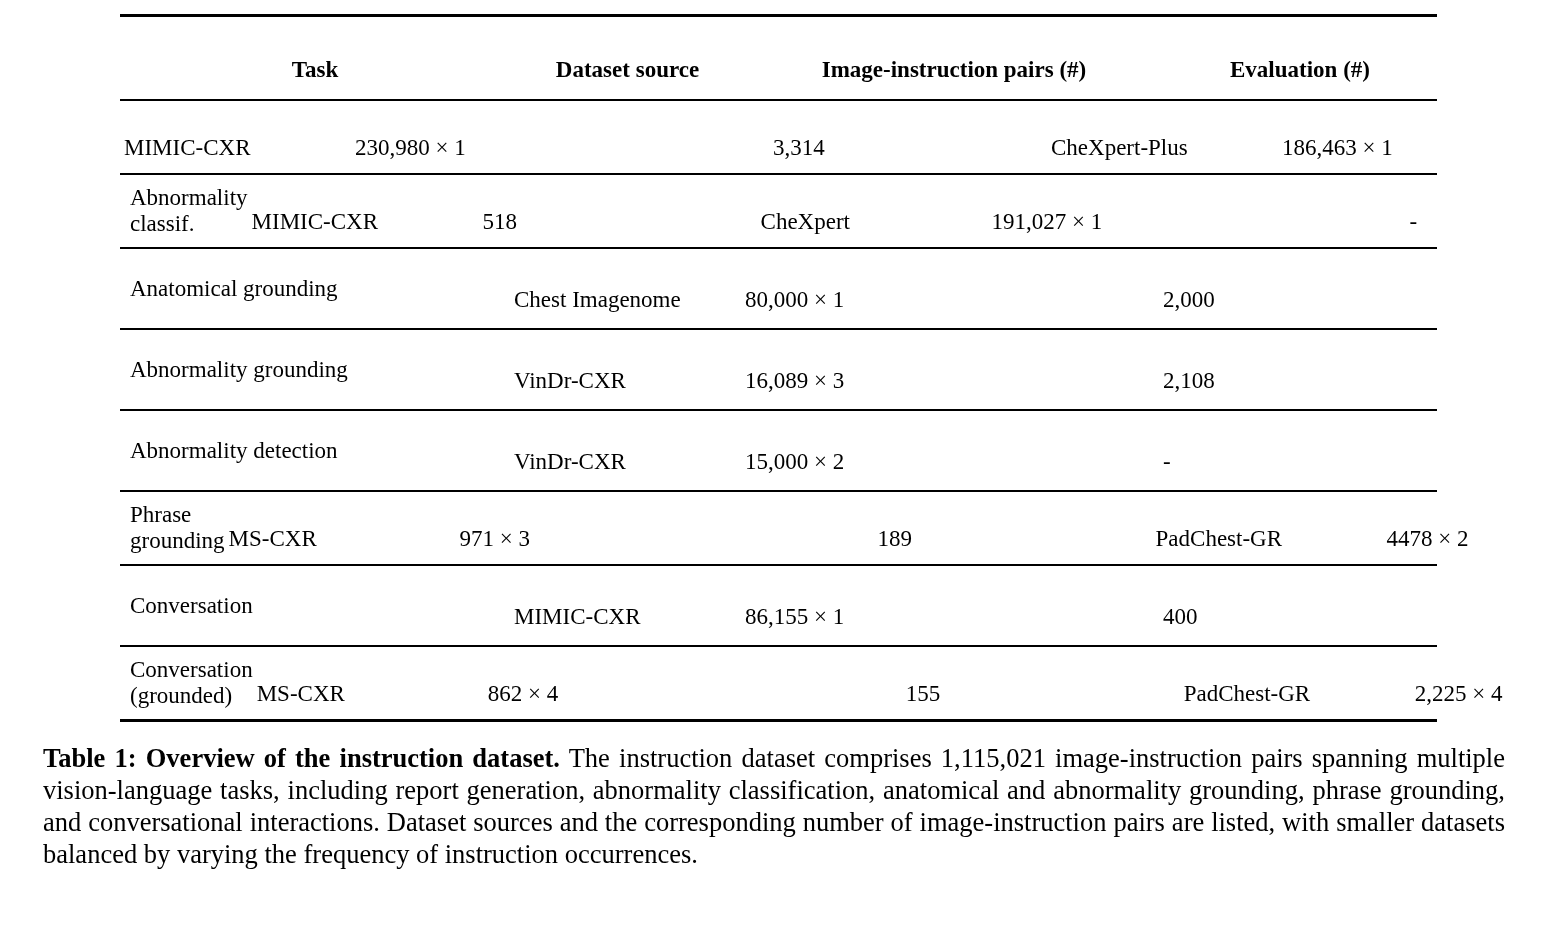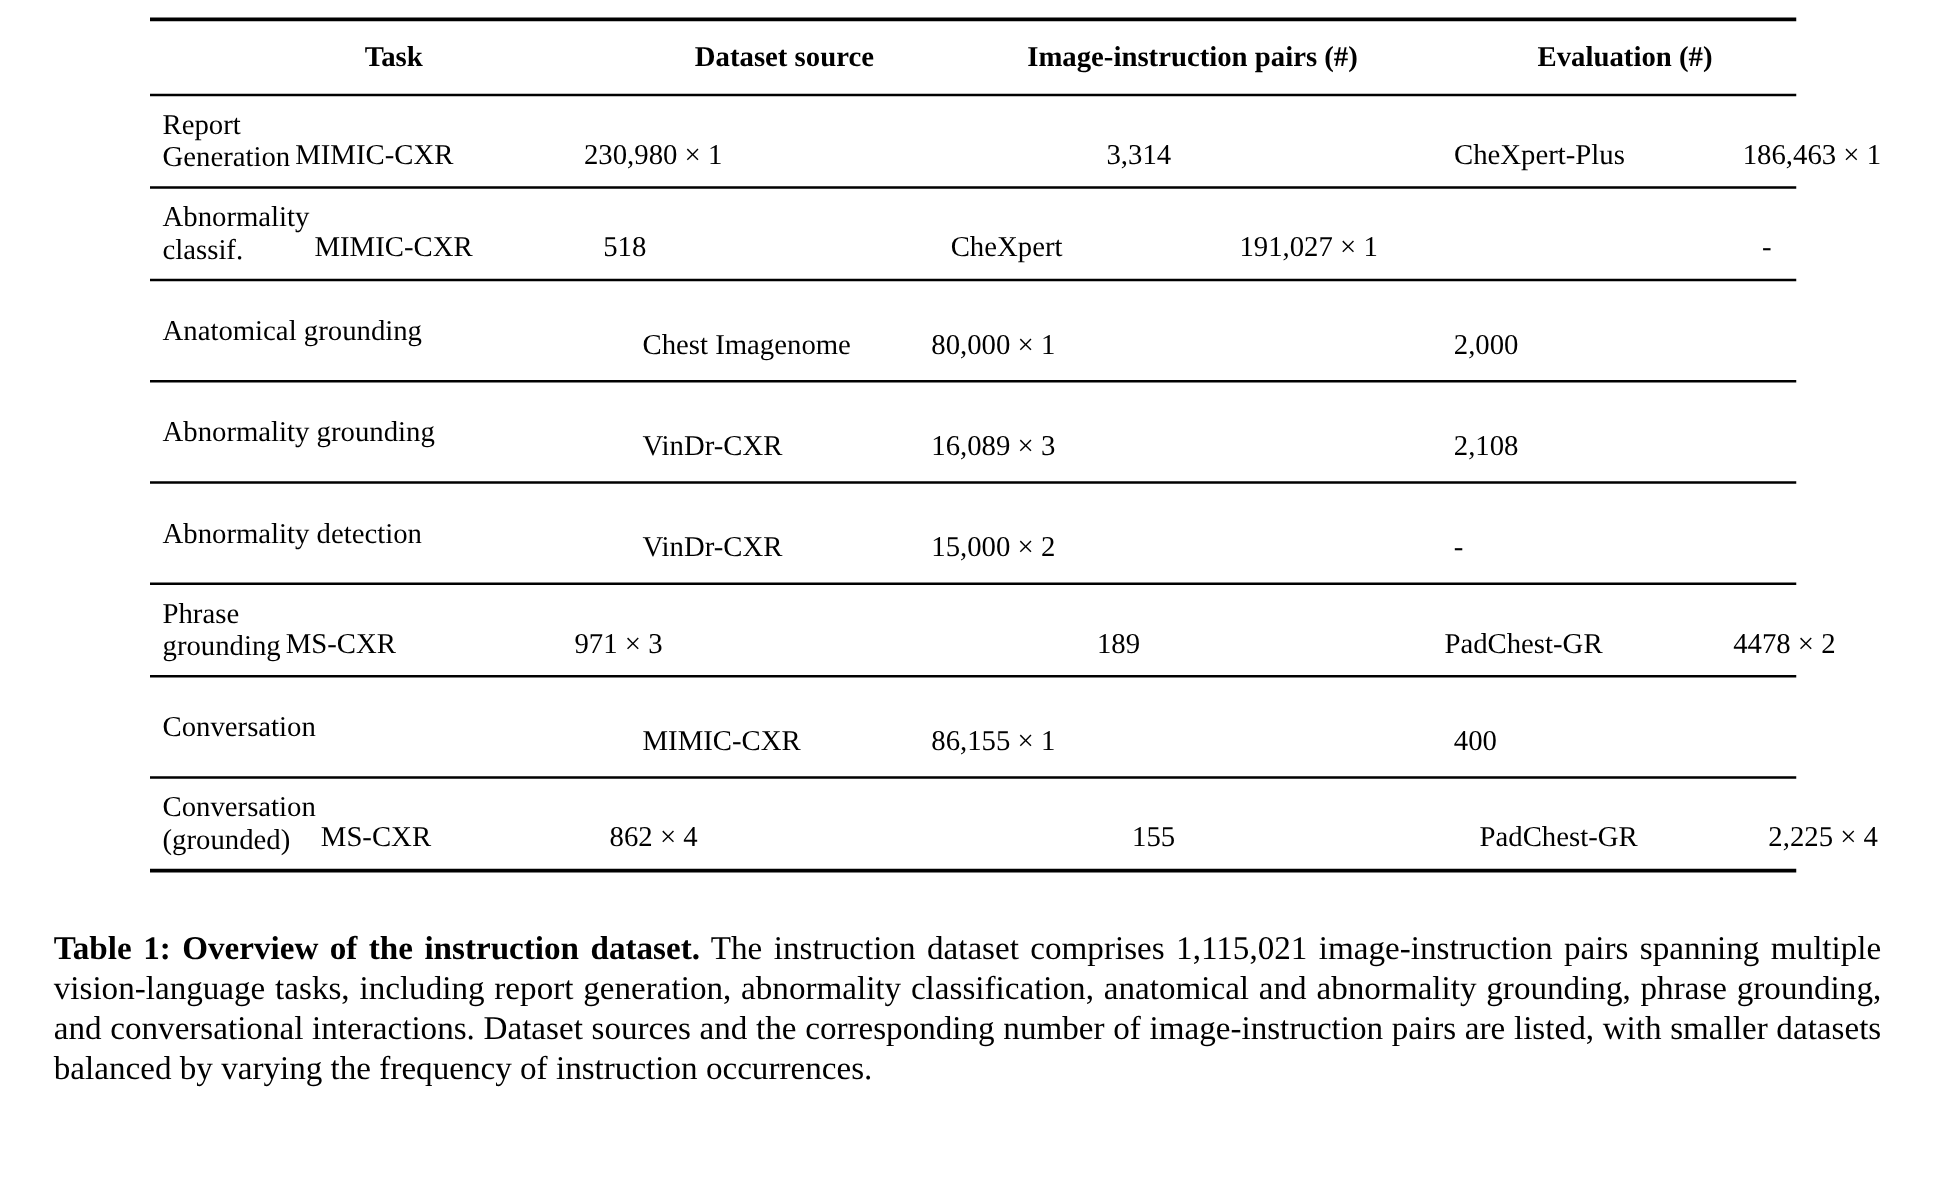--- a/index.html
+++ b/index.html
@@ -19,20 +19,21 @@
     width: 1317px;
     border-top: 3px solid #000;
     border-bottom: 3px solid #000;
     font-size: 23px;
   }
   .header-row {
     display: flex;
     height: 58px;
     align-items: center;
     font-weight: bold;
+    margin-top: 24px;
   }
   .col-task   { width: 390px; }
   .col-source { width: 235px; }
   .col-pairs  { width: 418px; }
   .col-eval   { width: 274px; }
 
   .header-row .col-task,
   .header-row .col-source,
   .header-row .col-pairs,
   .header-row .col-eval { text-align: center; }
@@ -72,21 +73,20 @@
 
   <div class="datatable">
     <div class="header-row">
       <div class="col-task">Task</div>
       <div class="col-source">Dataset source</div>
       <div class="col-pairs">Image-instruction pairs (#)</div>
       <div class="col-eval">Evaluation (#)</div>
     </div>
 
   <div class="group double">
-    <div class="col-task">Report Generation</div>
     <div class="group-rows">
   <div class="subrow">
     <div class="col-source">MIMIC-CXR</div>
     <div class="col-pairs">230,980 × 1</div>
     <div class="col-eval">3,314</div>
   </div>
 
   <div class="subrow">
     <div class="col-source">CheXpert-Plus</div>
     <div class="col-pairs">186,463 × 1</div>

